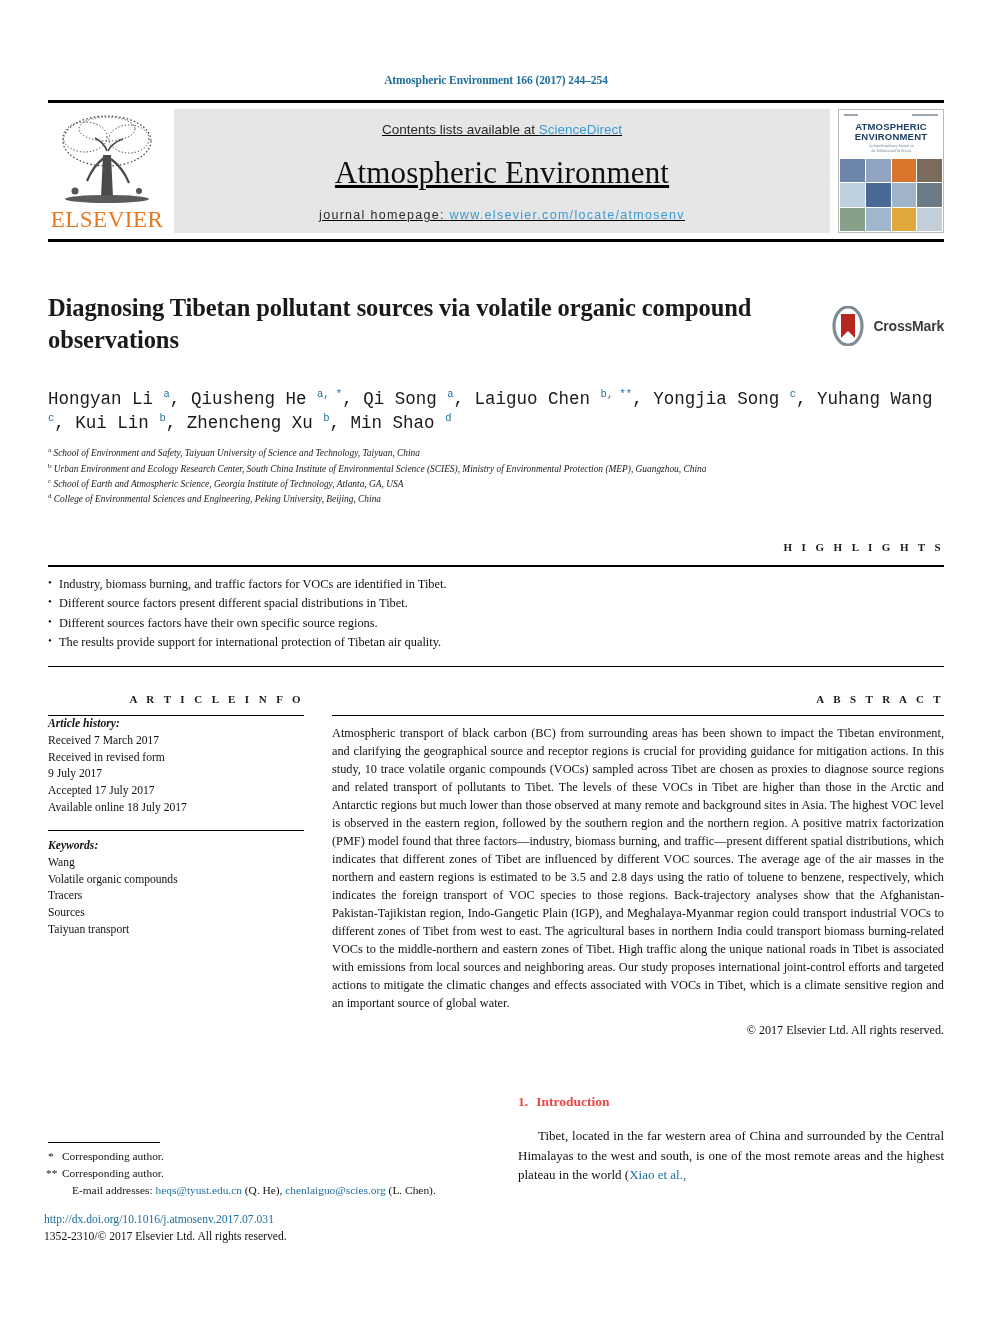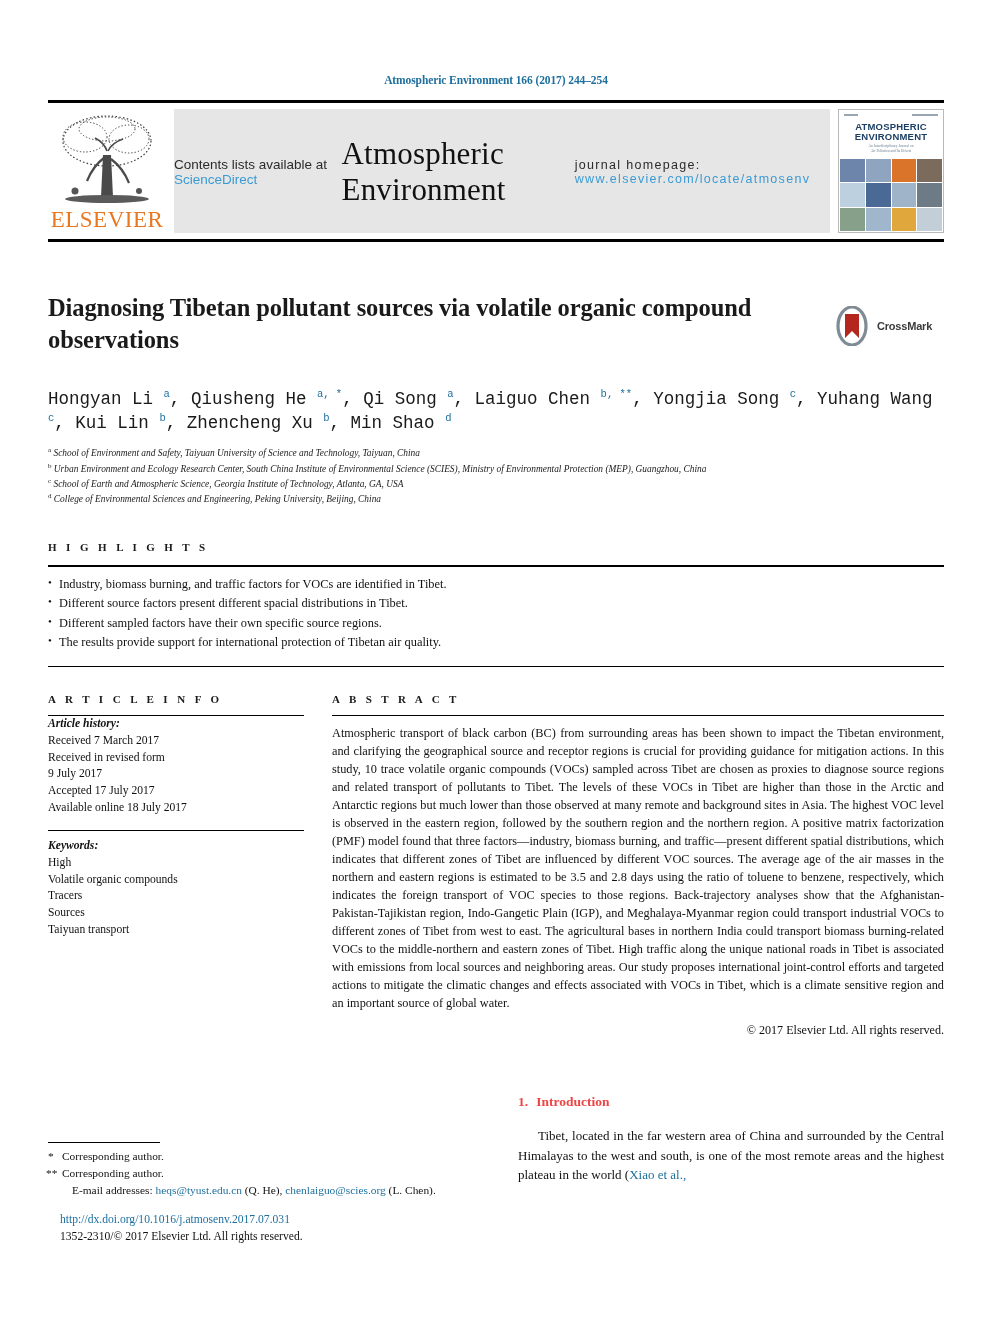--- a/index.html
+++ b/index.html
@@ -60,24 +60,26 @@
     font-size: 23px;
     color: #e87722;
     letter-spacing: 0.5px;
     line-height: 1;
     margin-top: 1px;
   }
   .mast-center {
     flex: 1 1 auto;
     background: #e6e6e6;
     display: flex;
+    flex-direction: column;
     align-items: center;
     justify-content: space-between;
     padding: 13px 0 11px 0;
     margin: 0 8px;
+    text-decoration: underline;
   }
   .contents-line {
     font-family: "Liberation Sans", sans-serif;
     font-size: 13.5px;
     color: #2b2b2b;
   }
   .contents-line .sd { color: #3a9bd4; }
   .journal-title {
     font-family: "Liberation Serif", serif;
     font-size: 31px;
@@ -151,21 +153,21 @@
   }
   .crossmark {
     flex: 0 0 112px;
     display: flex;
     align-items: center;
     gap: 5px;
     padding-top: 4px;
   }
   .crossmark-word {
     font-family: "Liberation Sans", sans-serif;
-    font-size: 11px;
+    font-size: 14px;
     font-weight: bold;
     color: #3b3b3b;
     letter-spacing: -0.2px;
   }
 
   
   .authors {
     font-family: Liberation Mono, monospace;
     font-size: 17.5px;
     line-height: 1.42;
@@ -183,20 +185,21 @@
   }
   .affils sup { font-style: normal; font-size: 7px; }
 
   
   .sec-label {
     font-family: "Liberation Serif", serif;
     font-size: 11px;
     font-weight: bold;
     letter-spacing: 3.4px;
     color: #1a1a1a;
+    text-align: right;
   }
   .rule-thin { border-top: 1px solid #000; }
   .rule-thick { border-top: 2px solid #000; }
 
   
   .highlights-wrap { margin-top: 34px; }
   .highlights-wrap .rule-thick { margin-top: 12px; }
   .hl-list {
     list-style: none;
     margin: 8px 0 0 0;
@@ -299,21 +302,21 @@
   }
   .fn-line { padding-left: 14px; position: relative; }
   .fn-mark { position: absolute; left: 0; top: 0; }
   .fn-mark2 { position: absolute; left: -2px; top: 0; }
   .fn-emails { padding-left: 24px; }
   .fn-emails .lbl { }
   .email-link { color: #1d6f9e; }
 
   .imprint {
     position: absolute;
-    left: 60px;
+    left: 44px;
     top: 1212px;
     font-family: "Liberation Serif", serif;
     font-size: 11.6px;
     line-height: 1.45;
     color: #111;
   }
   .doi-link { color: #1d6f9e; }
 </style>
 </head>
 <body>
@@ -411,21 +414,21 @@
     <div><sup>c</sup> <span>School of Earth and Atmospheric Science, Georgia Institute of Technology, Atlanta, GA, USA</span></div>
     <div><sup>d</sup> <span>College of Environmental Sciences and Engineering, Peking University, Beijing, China</span></div>
   </div>
 
   <div class="highlights-wrap">
     <div class="sec-label">H I G H L I G H T S</div>
     <div class="rule-thick"></div>
     <ul class="hl-list">
       <li>Industry, biomass burning, and traffic factors for VOCs are identified in Tibet.</li>
       <li>Different source factors present different spacial distributions in Tibet.</li>
-      <li>Different sampled factors have their own specific source regions.</li>
+      <li>Different sources factors have their own specific source regions.</li>
       <li>The results provide support for international protection of Tibetan air quality.</li>
     </ul>
     <div class="hl-bottom-rule"></div>
   </div>
 
   <div class="info-abs">
 
     <div class="col-info">
       <div class="sec-label">A R T I C L E   I N F O</div>
       <div class="rule-thin"></div>
@@ -433,21 +436,21 @@
         <div class="ihead">Article history:</div>
         <div>Received 7 March 2017</div>
         <div>Received in revised form</div>
         <div>9 July 2017</div>
         <div>Accepted 17 July 2017</div>
         <div>Available online 18 July 2017</div>
       </div>
       <div class="kw-rule"></div>
       <div class="info-body">
         <div class="ihead">Keywords:</div>
-        <div>High</div>
+        <div>Wang</div>
         <div>Volatile organic compounds</div>
         <div>Tracers</div>
         <div>Sources</div>
         <div>Taiyuan transport</div>
       </div>
     </div>
 
     <div class="col-abs">
       <div class="sec-label">A B S T R A C T</div>
       <div class="abs-rule"></div>

